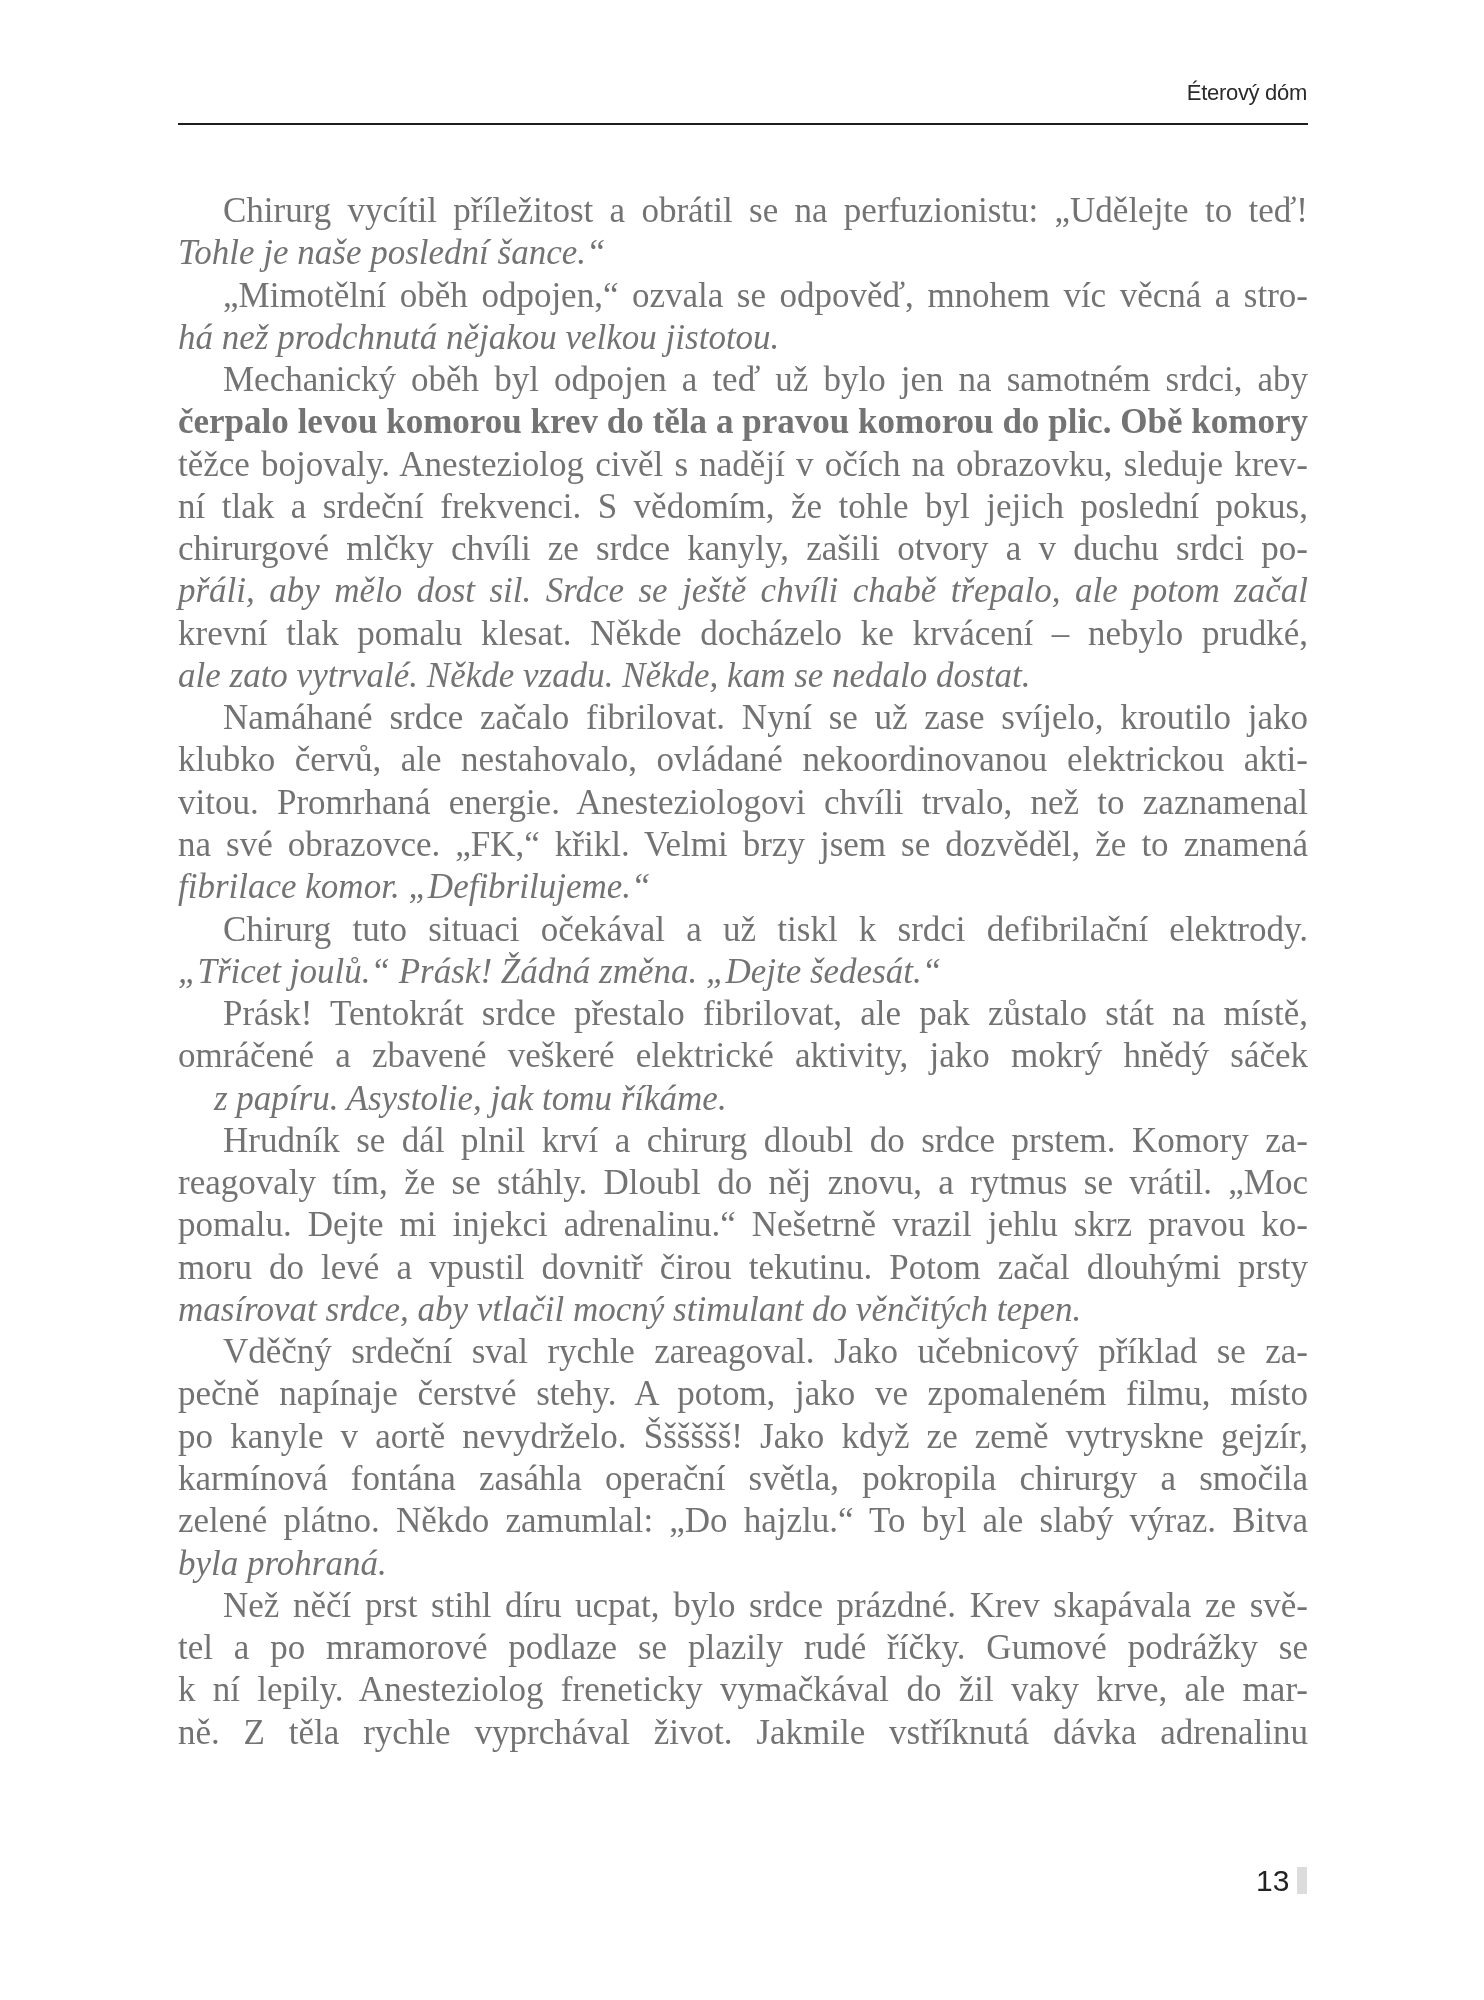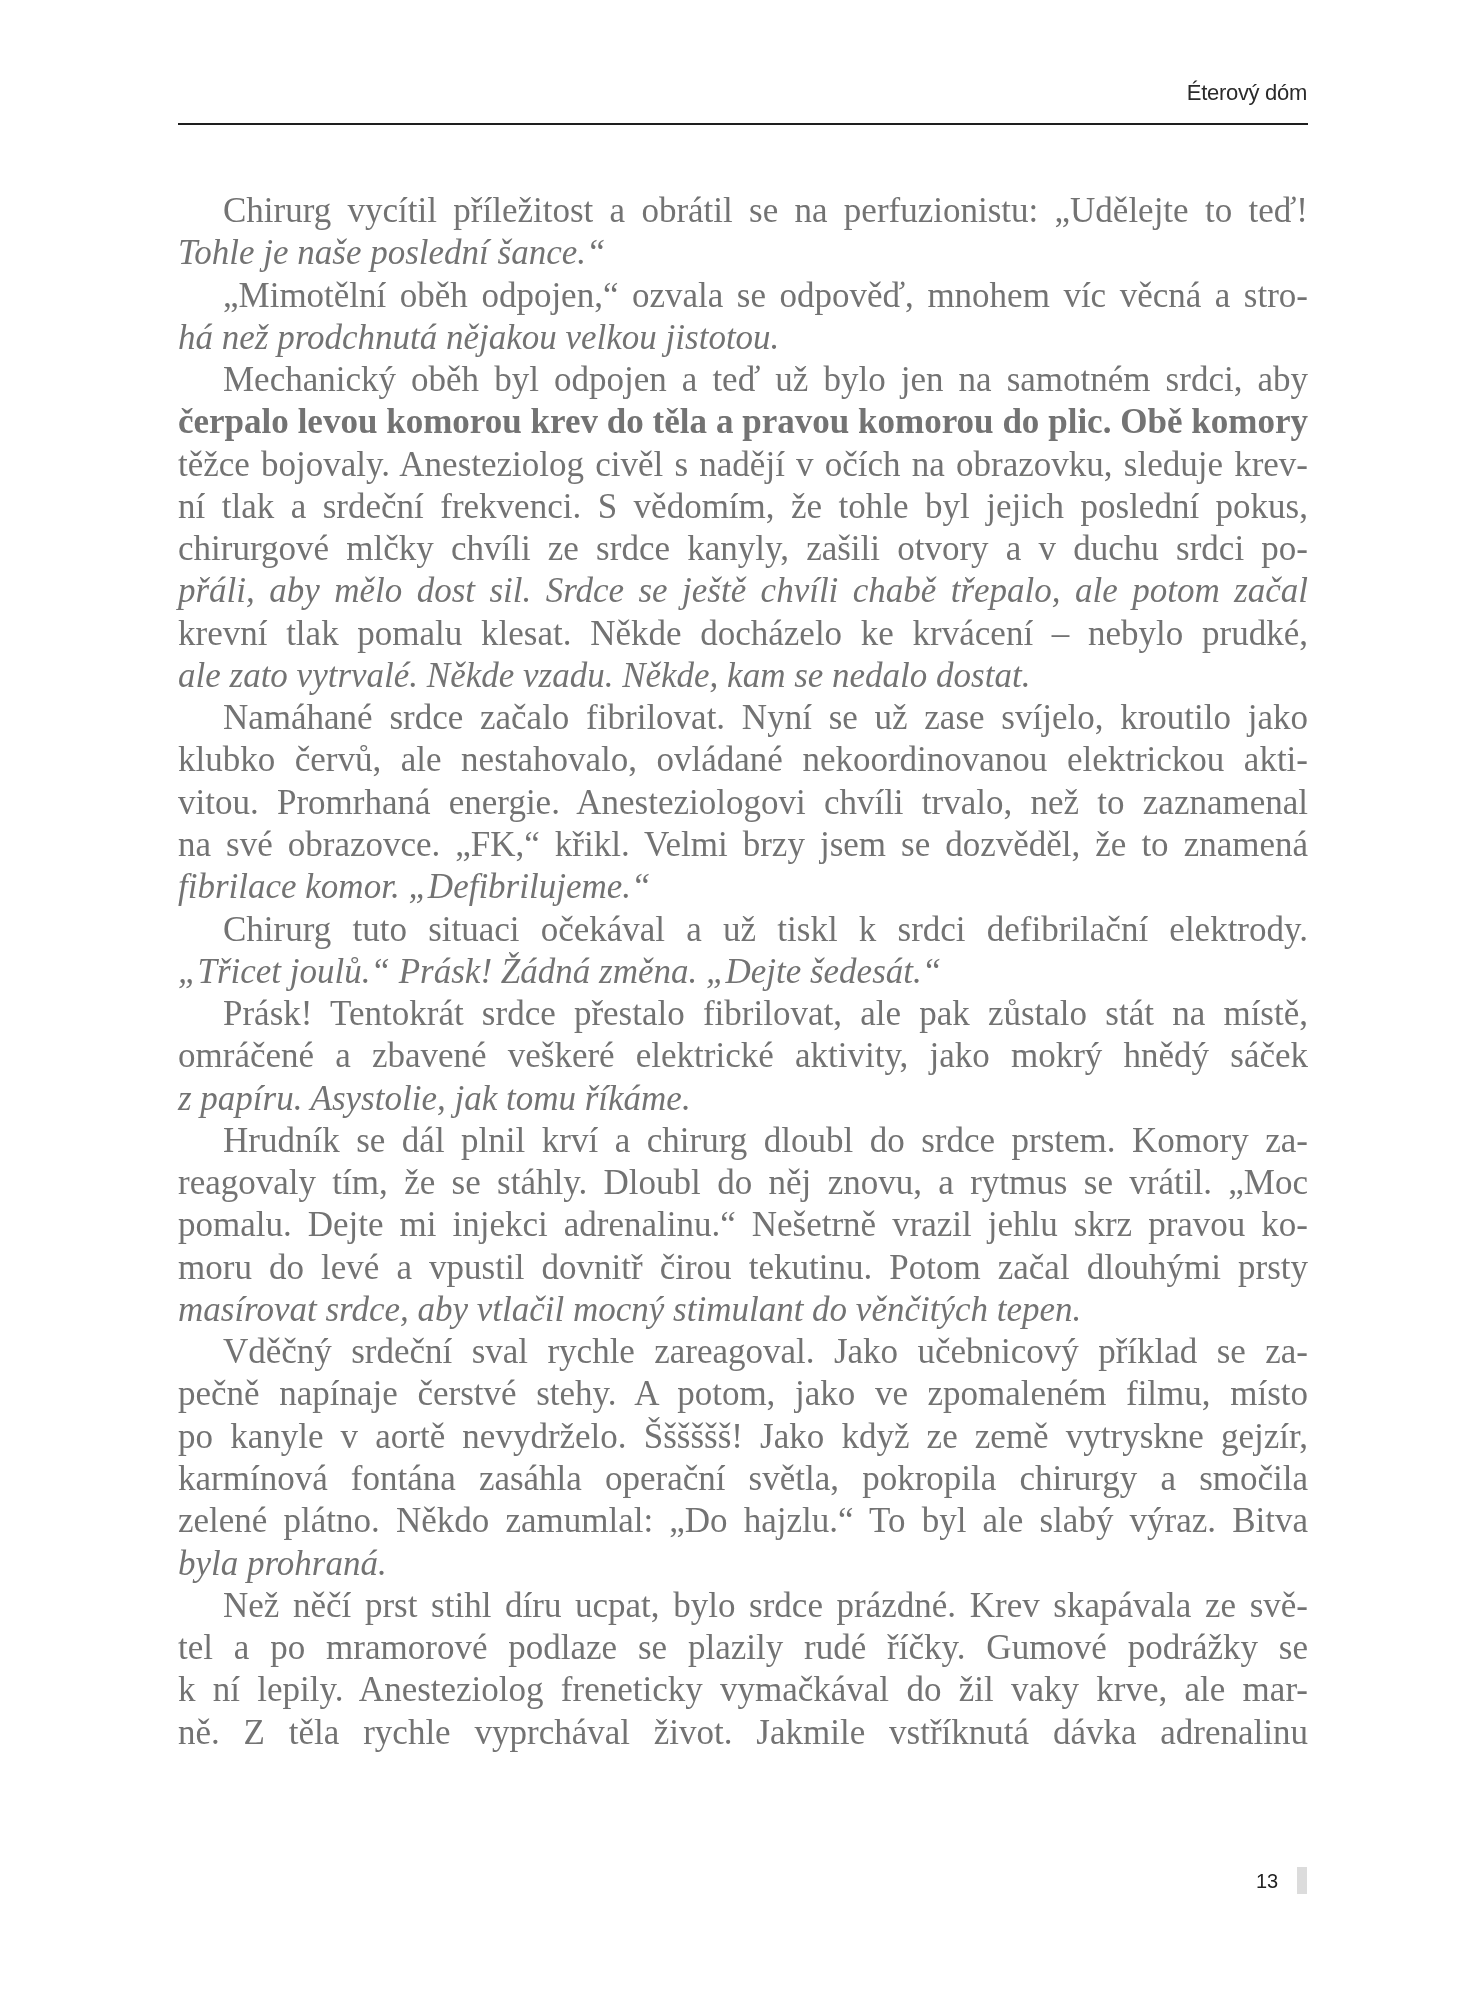--- a/index.html
+++ b/index.html
@@ -19,21 +19,21 @@
   .line {
     display: block; height: 42.27px; line-height: 42.27px; white-space: nowrap;
     text-align: justify; text-align-last: justify; overflow: visible;
   }
   .line.last { text-align: left; text-align-last: left; font-style: italic; }
   .line.indent { padding-left: 45px; }
   .line span.inner { display: inline-block; width: 100%; text-align: justify; text-align-last: justify; white-space: normal; }
   .line.last span.inner { text-align-last: left; }
   .page-number {
     position: absolute; left: 1256px; top: 1866px;
-    font-family: "Liberation Sans", sans-serif; font-size: 20px; color: #222; line-height: 30px;
+    font-family: "Liberation Sans", sans-serif; font-size: 30px; color: #222; line-height: 30px;
   }
   .page-tab {
     position: absolute; left: 1297px; top: 1867px; width: 10px; height: 27px; background: #dcdcdc;
   }
 </style>
 </head>
 <body>
 
 <div class="running-head">Éterový dóm</div>
 <div class="head-rule"></div>
@@ -64,21 +64,21 @@
       <div class="line"><span class="inner" style="white-space: normal; width: 100%;">na své obrazovce. „FK,“ křikl. Velmi brzy jsem se dozvěděl, že to znamená</span></div>
       <div class="line last"><span class="inner" style="white-space: nowrap; width: auto;">fibrilace komor. „Defibrilujeme.“</span></div>
     </div>
     <div>
       <div class="line indent"><span class="inner" style="white-space: normal; width: 100%;">Chirurg tuto situaci očekával a už tiskl k srdci defibrilační elektrody.</span></div>
       <div class="line last"><span class="inner" style="white-space: nowrap; width: auto;">„Třicet joulů.“ Prásk! Žádná změna. „Dejte šedesát.“</span></div>
     </div>
     <div>
       <div class="line indent"><span class="inner" style="white-space: normal; width: 100%;">Prásk! Tentokrát srdce přestalo fibrilovat, ale pak zůstalo stát na místě,</span></div>
       <div class="line"><span class="inner" style="white-space: normal; width: 100%;">omráčené a zbavené veškeré elektrické aktivity, jako mokrý hnědý sáček</span></div>
-      <div class="line last"><span class="inner" style="white-space: nowrap; width: auto;">z papíru. Asystolie, jak tomu říkáme.</span></div>
+      <div class="line last"><span class="inner" style="white-space: nowrap; width: auto; margin-left: 36px;">z papíru. Asystolie, jak tomu říkáme.</span></div>
     </div>
     <div>
       <div class="line indent"><span class="inner" style="white-space: normal; width: 100%;">Hrudník se dál plnil krví a chirurg dloubl do srdce prstem. Komory za-</span></div>
       <div class="line"><span class="inner" style="white-space: normal; width: 100%;">reagovaly tím, že se stáhly. Dloubl do něj znovu, a rytmus se vrátil. „Moc</span></div>
       <div class="line"><span class="inner" style="white-space: normal; width: 100%;">pomalu. Dejte mi injekci adrenalinu.“ Nešetrně vrazil jehlu skrz pravou ko-</span></div>
       <div class="line"><span class="inner" style="white-space: normal; width: 100%;">moru do levé a vpustil dovnitř čirou tekutinu. Potom začal dlouhými prsty</span></div>
       <div class="line last"><span class="inner" style="white-space: nowrap; width: auto;">masírovat srdce, aby vtlačil mocný stimulant do věnčitých tepen.</span></div>
     </div>
     <div>
       <div class="line indent"><span class="inner" style="white-space: normal; width: 100%;">Vděčný srdeční sval rychle zareagoval. Jako učebnicový příklad se za-</span></div>

